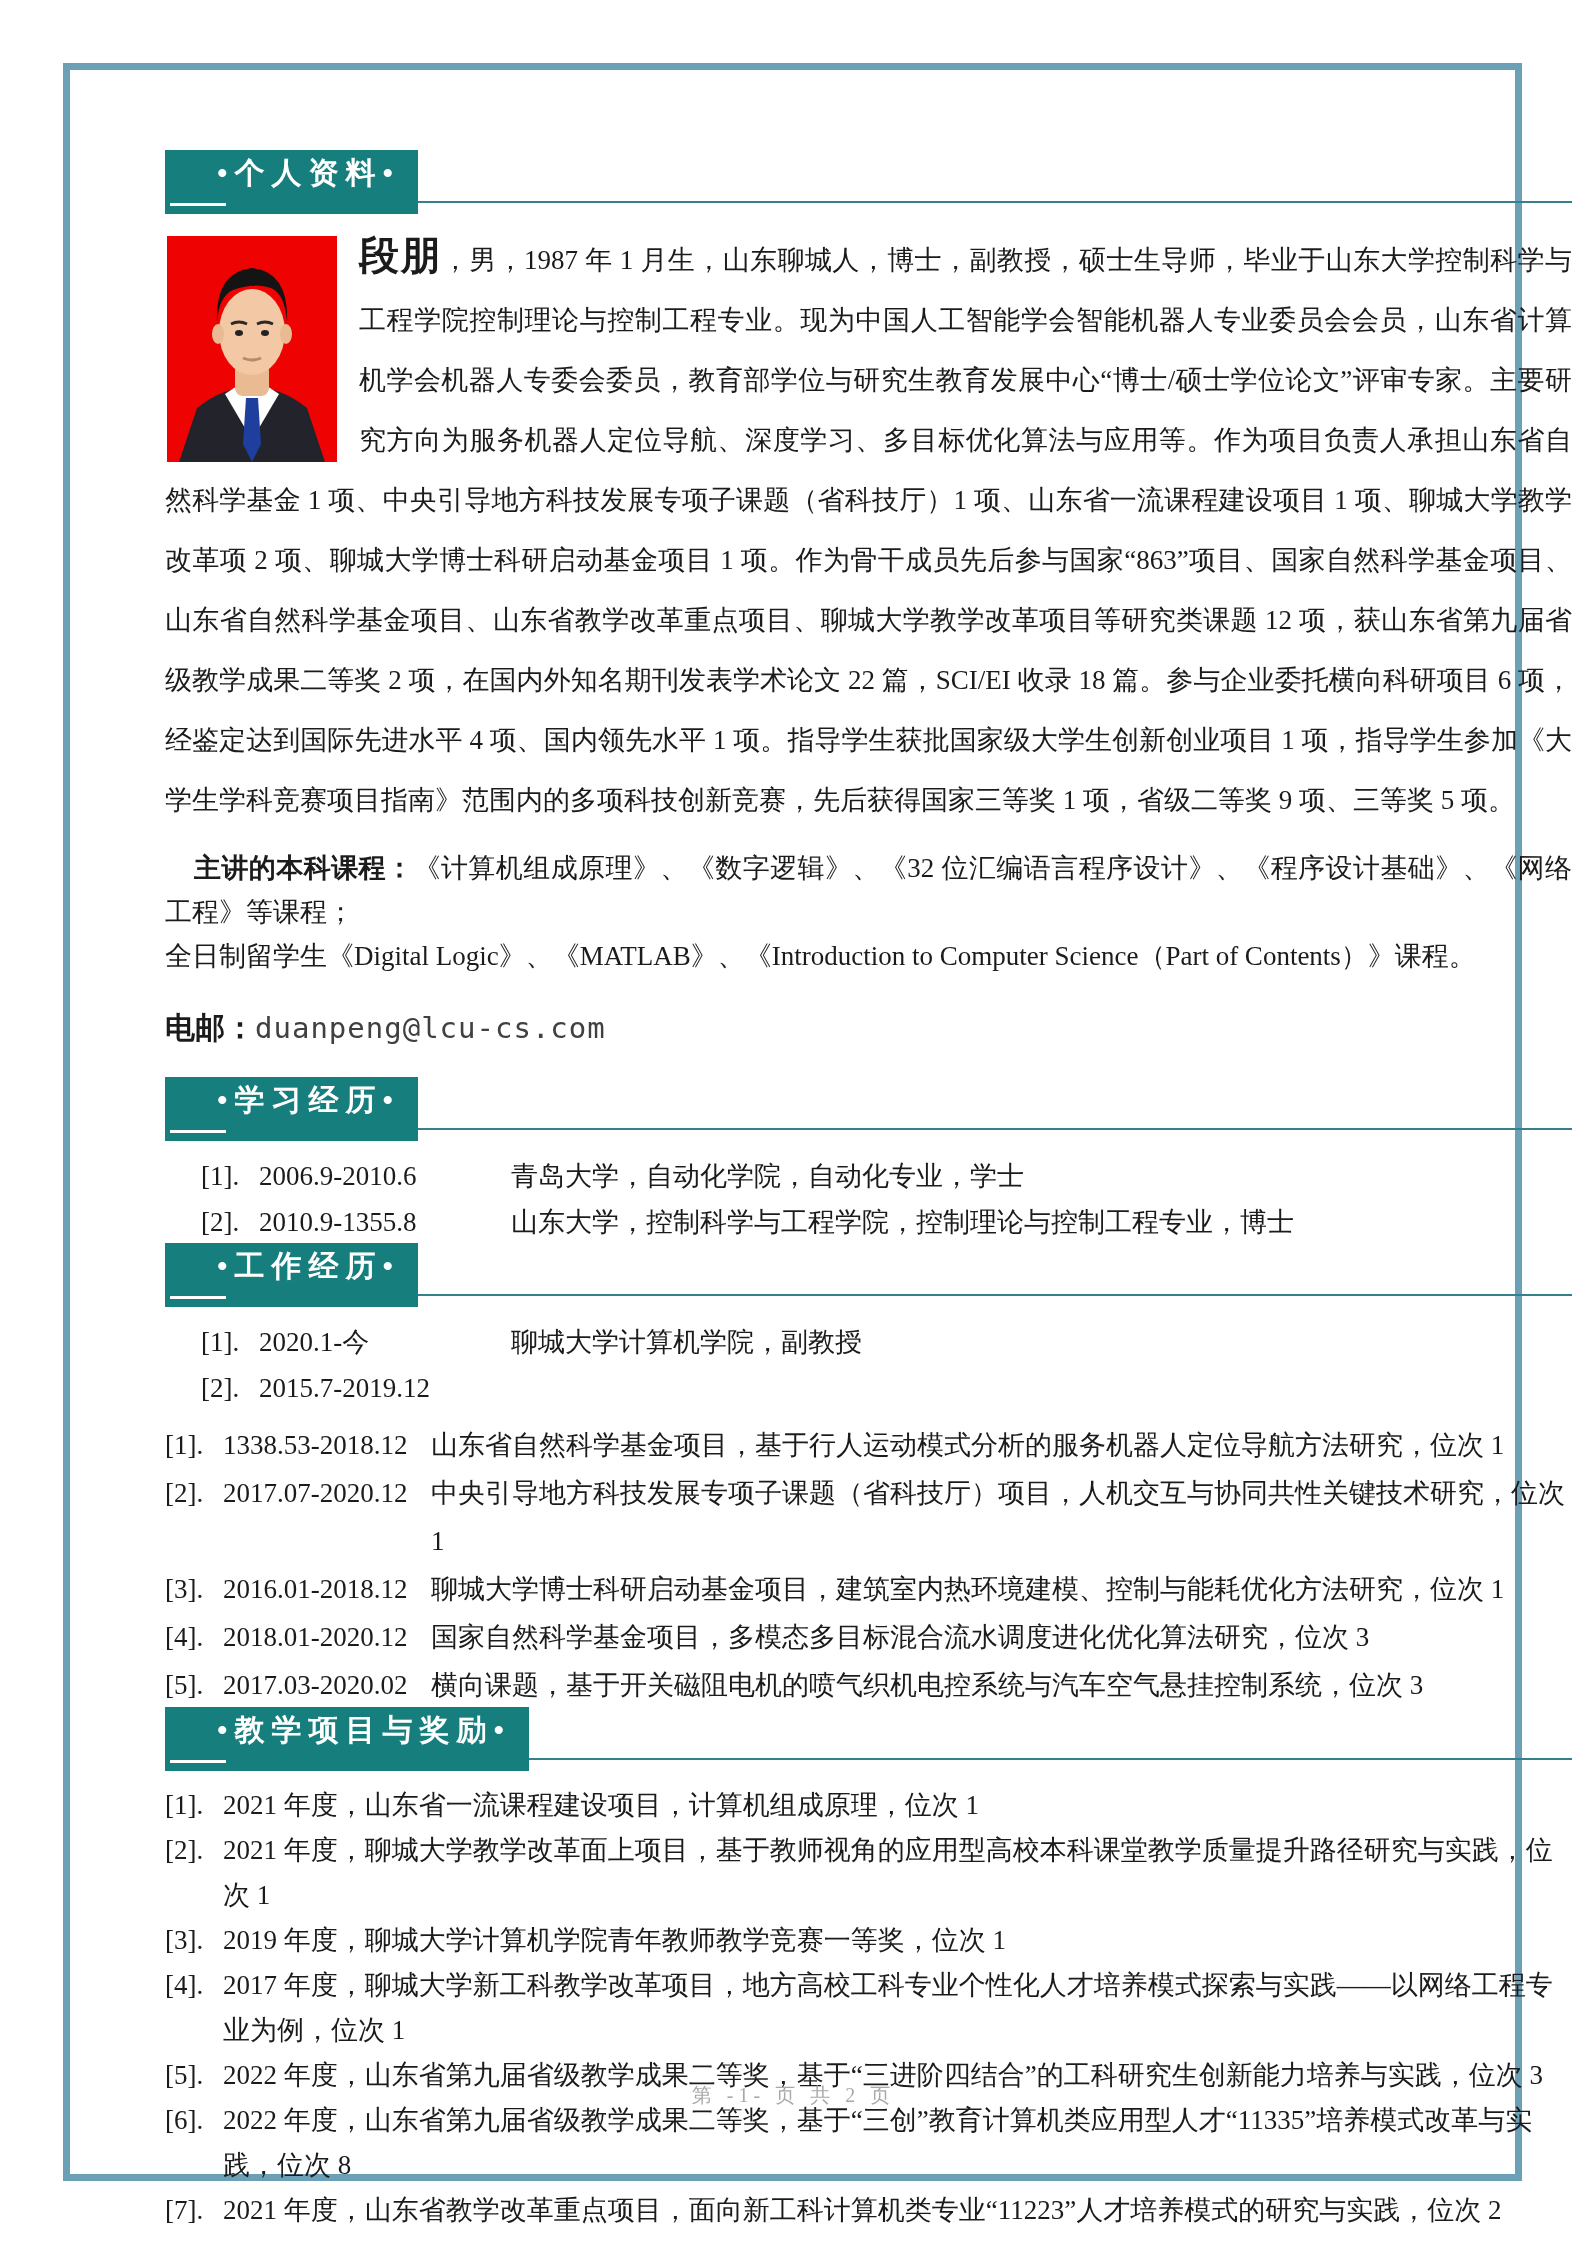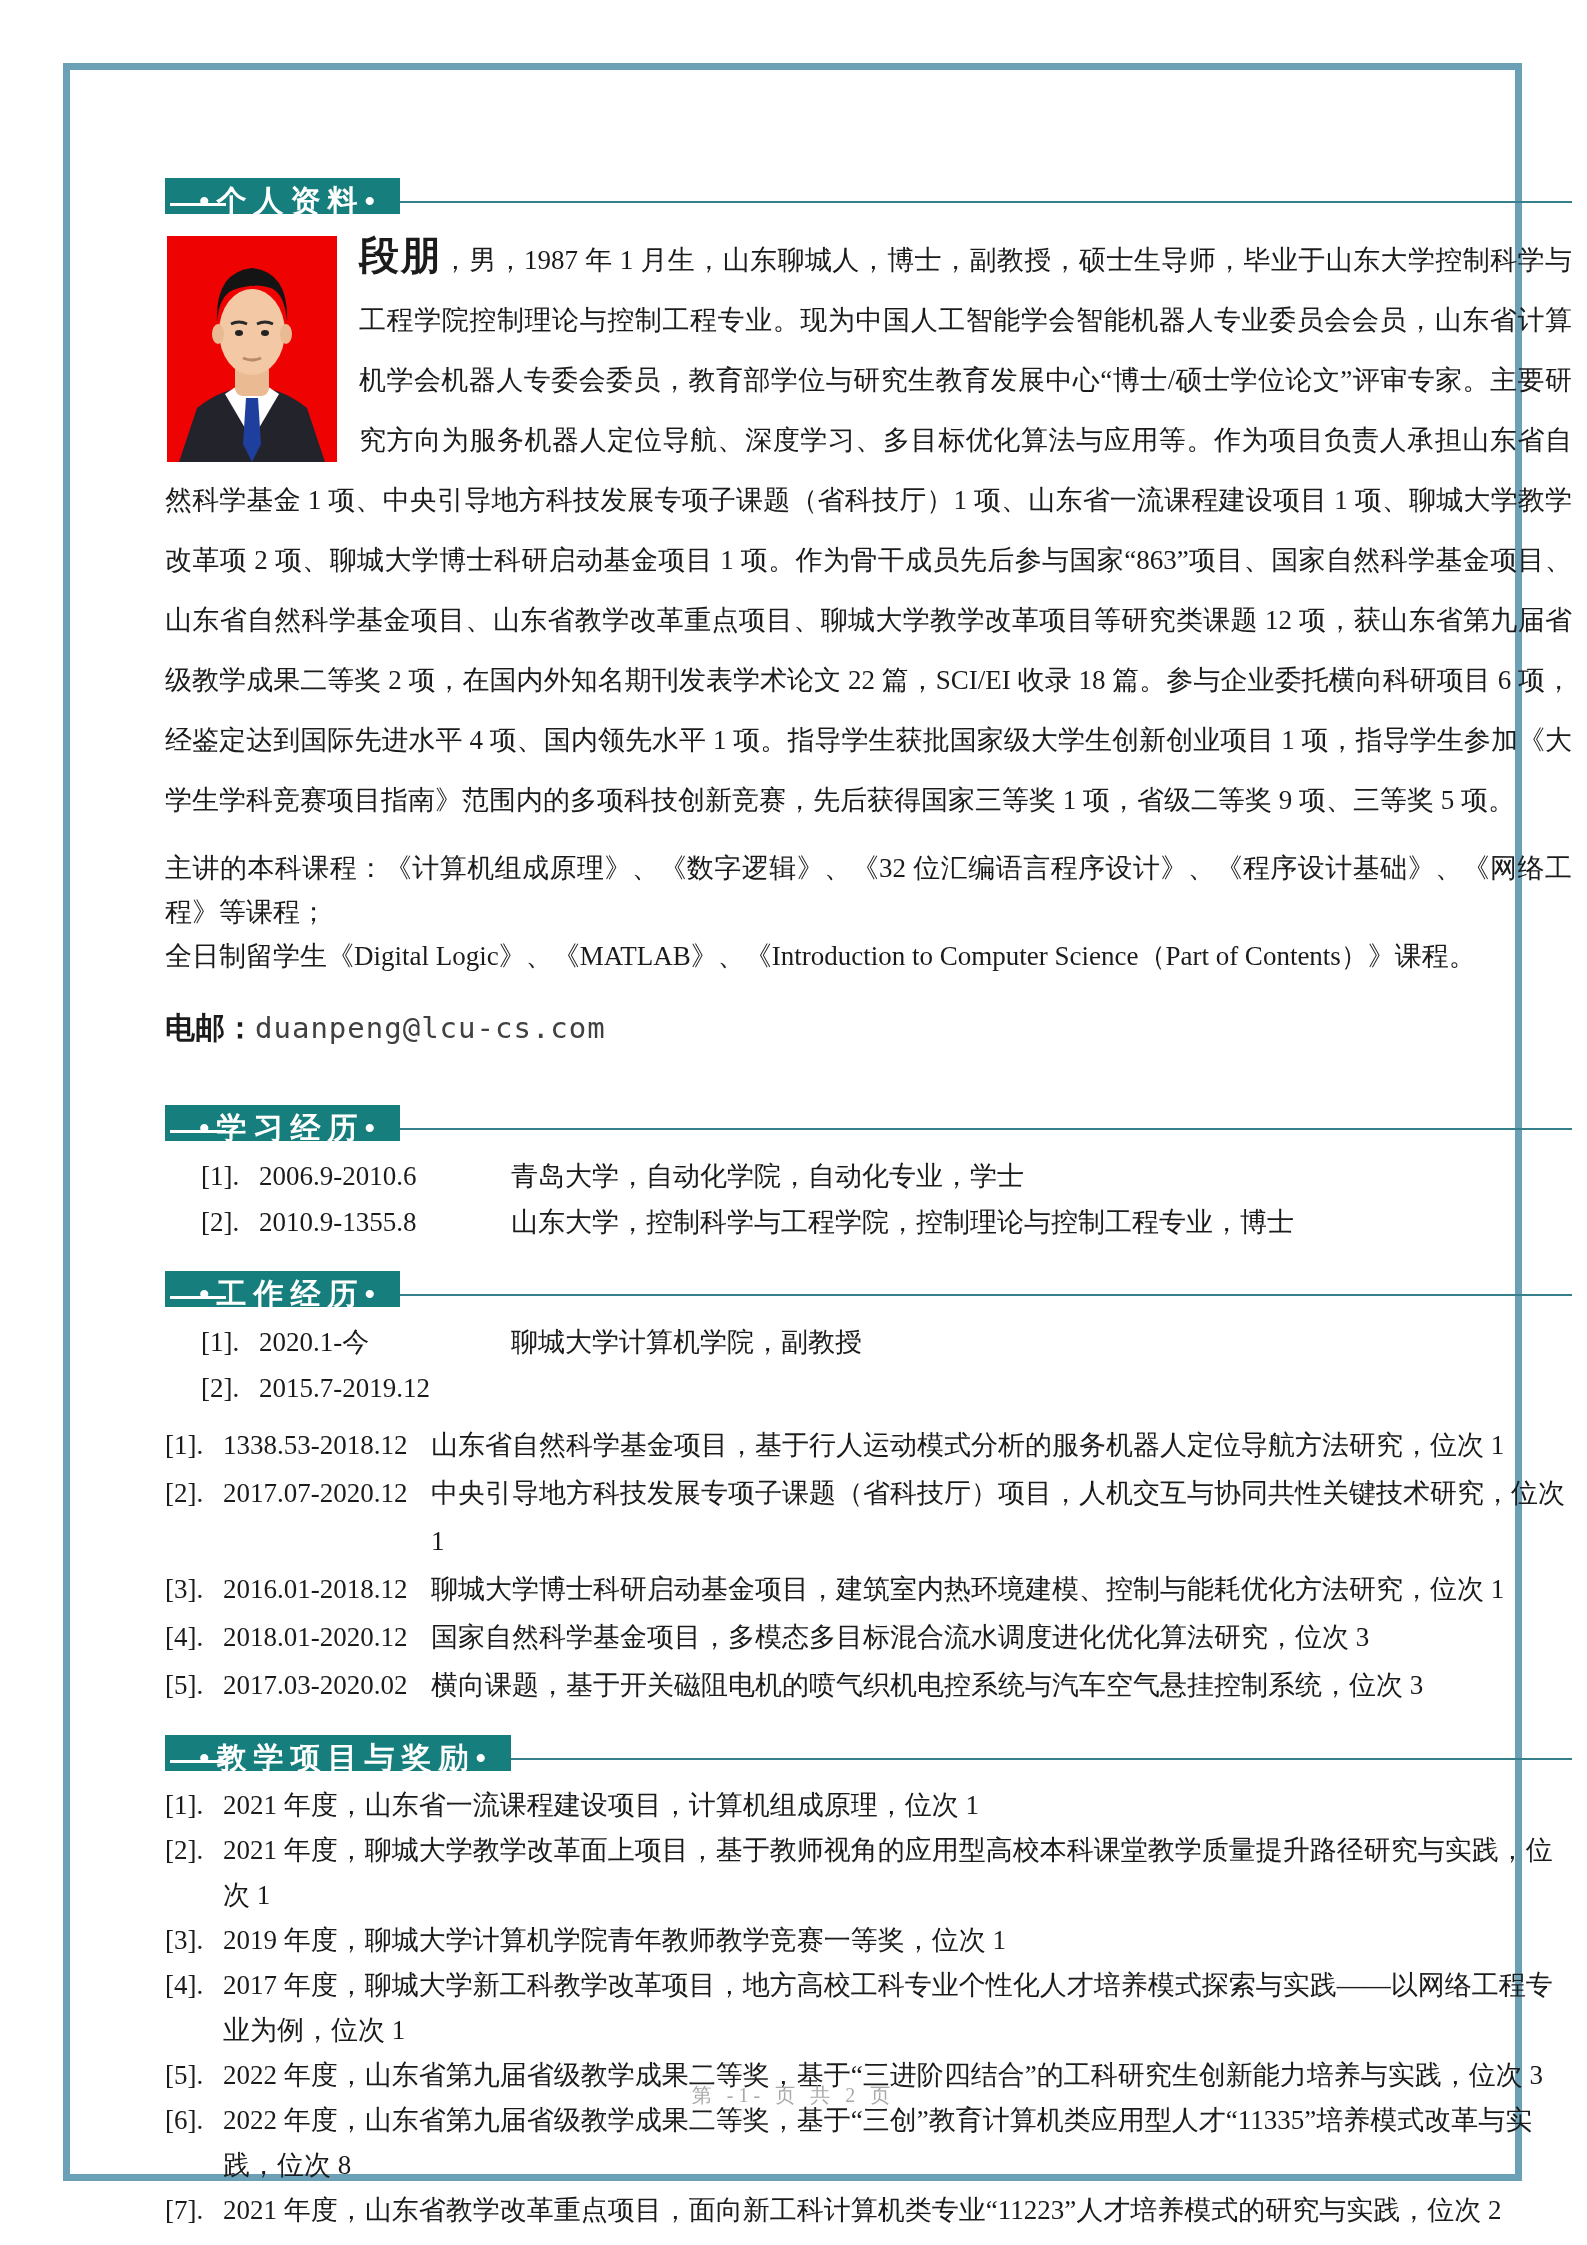--- a/index.html
+++ b/index.html
@@ -13,37 +13,37 @@
     border:7px solid #6BA0B6; box-sizing:border-box; background:#ffffff;
   }
   .content { position:absolute; left:95px; top:96px; width:1407px; }
 
   
   .sec-header { display:flex; align-items:flex-end; height:48px; margin:14px 0 12px 0; }
   .sec-header.first { margin-top:0; }
   .badge {
     position:relative; background:#167F7D; color:#ffffff;
     font-size:30px; font-weight:bold; letter-spacing:7px;
-    line-height:46px; height:36px; padding:0 18px 0 34px; white-space:nowrap;
+    line-height:46px; height:64px; padding:0 18px 0 52px; white-space:nowrap;
     flex:none;
   }
   .badge::before {
     content:""; position:absolute; left:5px; bottom:8px; width:56px; height:3px; background:#ffffff;
   }
   .sec-line { flex:1 1 auto; height:2px; background:#35808B; margin-bottom:11px; }
 
   
   .photo {
     float:left; width:170px; height:226px; margin:10px 22px 6px 2px;
     background:#EE0202; position:relative; overflow:hidden;
   }
   .bio { font-size:27px; line-height:60px; text-align:justify; margin:0; }
   .name { font-size:40px; font-weight:bold; letter-spacing:1px; }
   .courses { font-size:27px; line-height:44px; text-align:justify; margin:16px 0 0 0; }
-  .courses .lbl { font-weight:normal; }
+  .courses .lbl { font-weight:bold;margin-left:29px; }
   .email-row { font-size:30px; font-weight:bold; margin:30px 0 0 0; }
   .email-link {
     color:#404040; font-weight:normal; text-decoration:none;
     font-family:"DejaVu Sans Mono","Liberation Mono",monospace; font-size:29px; letter-spacing:1px;
     cursor:pointer;
   }
 
   
   .rows { margin:4px 0 10px 0; }
   .row { display:flex; font-size:27px; line-height:46px; }

